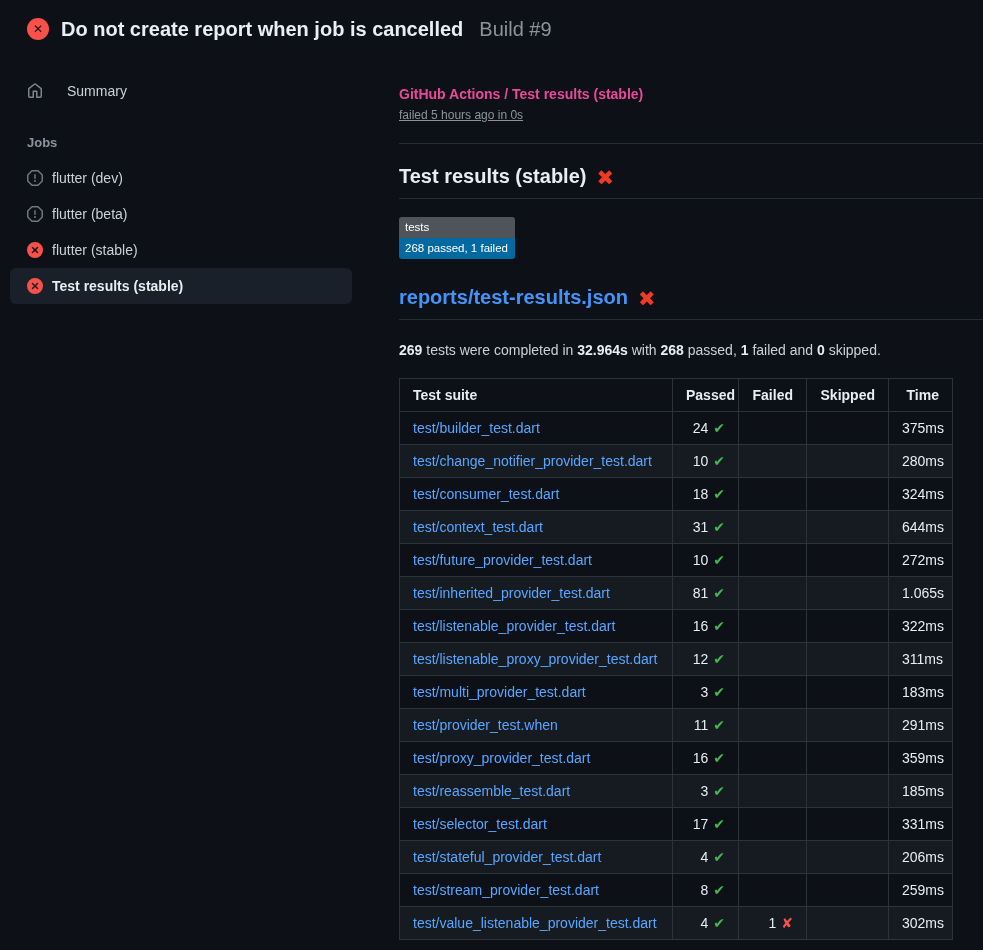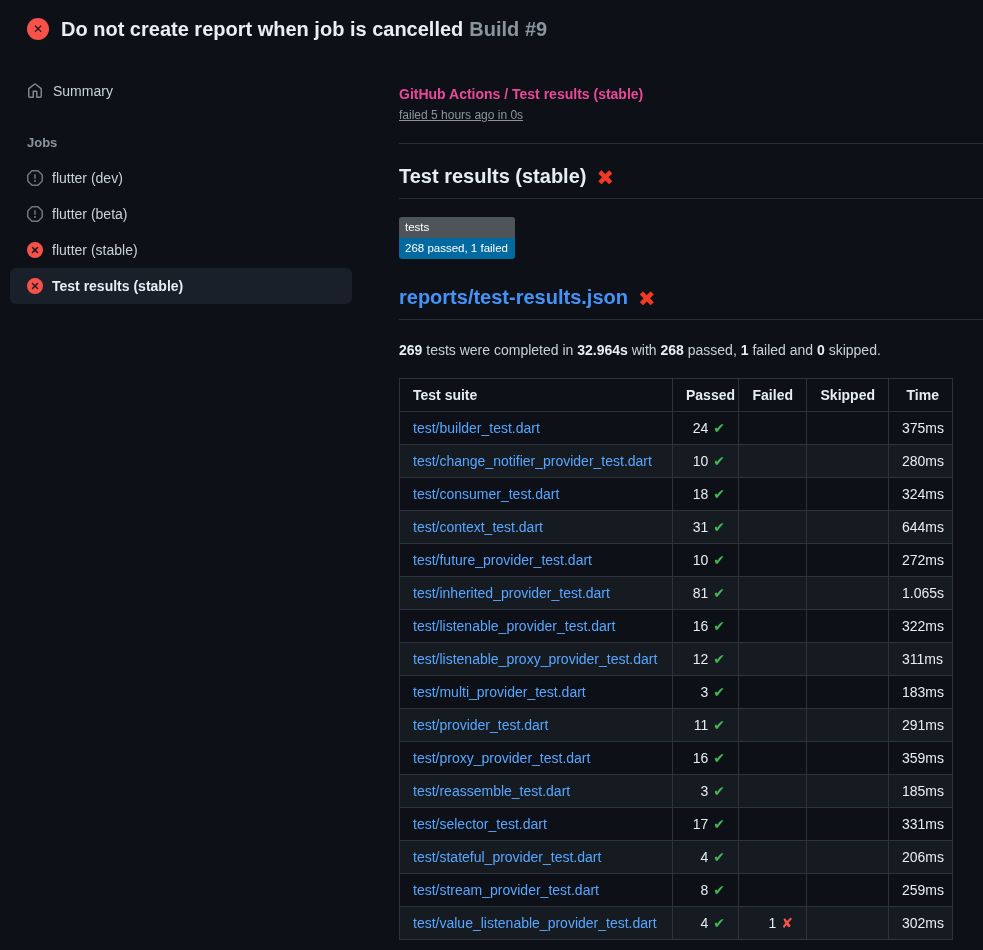--- a/index.html
+++ b/index.html
@@ -19,29 +19,29 @@
     gap: 12px;
   }
   .status-circle {
     width: 22px; height: 22px; border-radius: 50%;
     background: #f85149;
     display: flex; align-items: center; justify-content: center;
     color: #0d1117; font-size: 12px; font-weight: 700;
     flex-shrink: 0;
   }
   .check-title { font-size: 20px; font-weight: 700; color: #e9eef4; line-height: 26px; }
-  .check-title .build-no { font-weight: 700; color: #8b949e; margin-left: 6px; }
+  .check-title .build-no { font-weight: 400; color: #8b949e; margin-left: 16px; }
 
   
   .layout { display: flex; align-items: flex-start; }
 
   
   .sidebar { width: 380px; flex-shrink: 0; padding-top: 22px; }
   .summary-item {
-    display: flex; align-items: center; gap: 10px;
+    display: flex; align-items: center; gap: 24px;
     padding: 6px 0 6px 27px; cursor: pointer;
     color: #c9d1d9; font-size: 14px;
   }
   .summary-item svg { fill: #7d8590; }
   .jobs-label {
     margin: 30px 0 10px 27px;
     font-size: 13px; color: #8b949e; font-weight: bold;
   }
   .job-item {
     display: flex; align-items: center; gap: 9px;
@@ -268,21 +268,21 @@
             <td class="num"><span>311ms</span></td>
           </tr>
           <tr>
             <td><a class="suite-link">test/multi_provider_test.dart</a></td>
             <td class="num"><span>3</span><span class="mark-check">✔</span></td>
             <td class="num"></td>
             <td class="num"></td>
             <td class="num"><span>183ms</span></td>
           </tr>
           <tr>
-            <td><a class="suite-link">test/provider_test.dart</a></td>
+            <td><a class="suite-link">test/provider_test.when</a></td>
             <td class="num"><span>11</span><span class="mark-check">✔</span></td>
             <td class="num"></td>
             <td class="num"></td>
             <td class="num"><span>291ms</span></td>
           </tr>
           <tr>
             <td><a class="suite-link">test/proxy_provider_test.dart</a></td>
             <td class="num"><span>16</span><span class="mark-check">✔</span></td>
             <td class="num"></td>
             <td class="num"></td>

